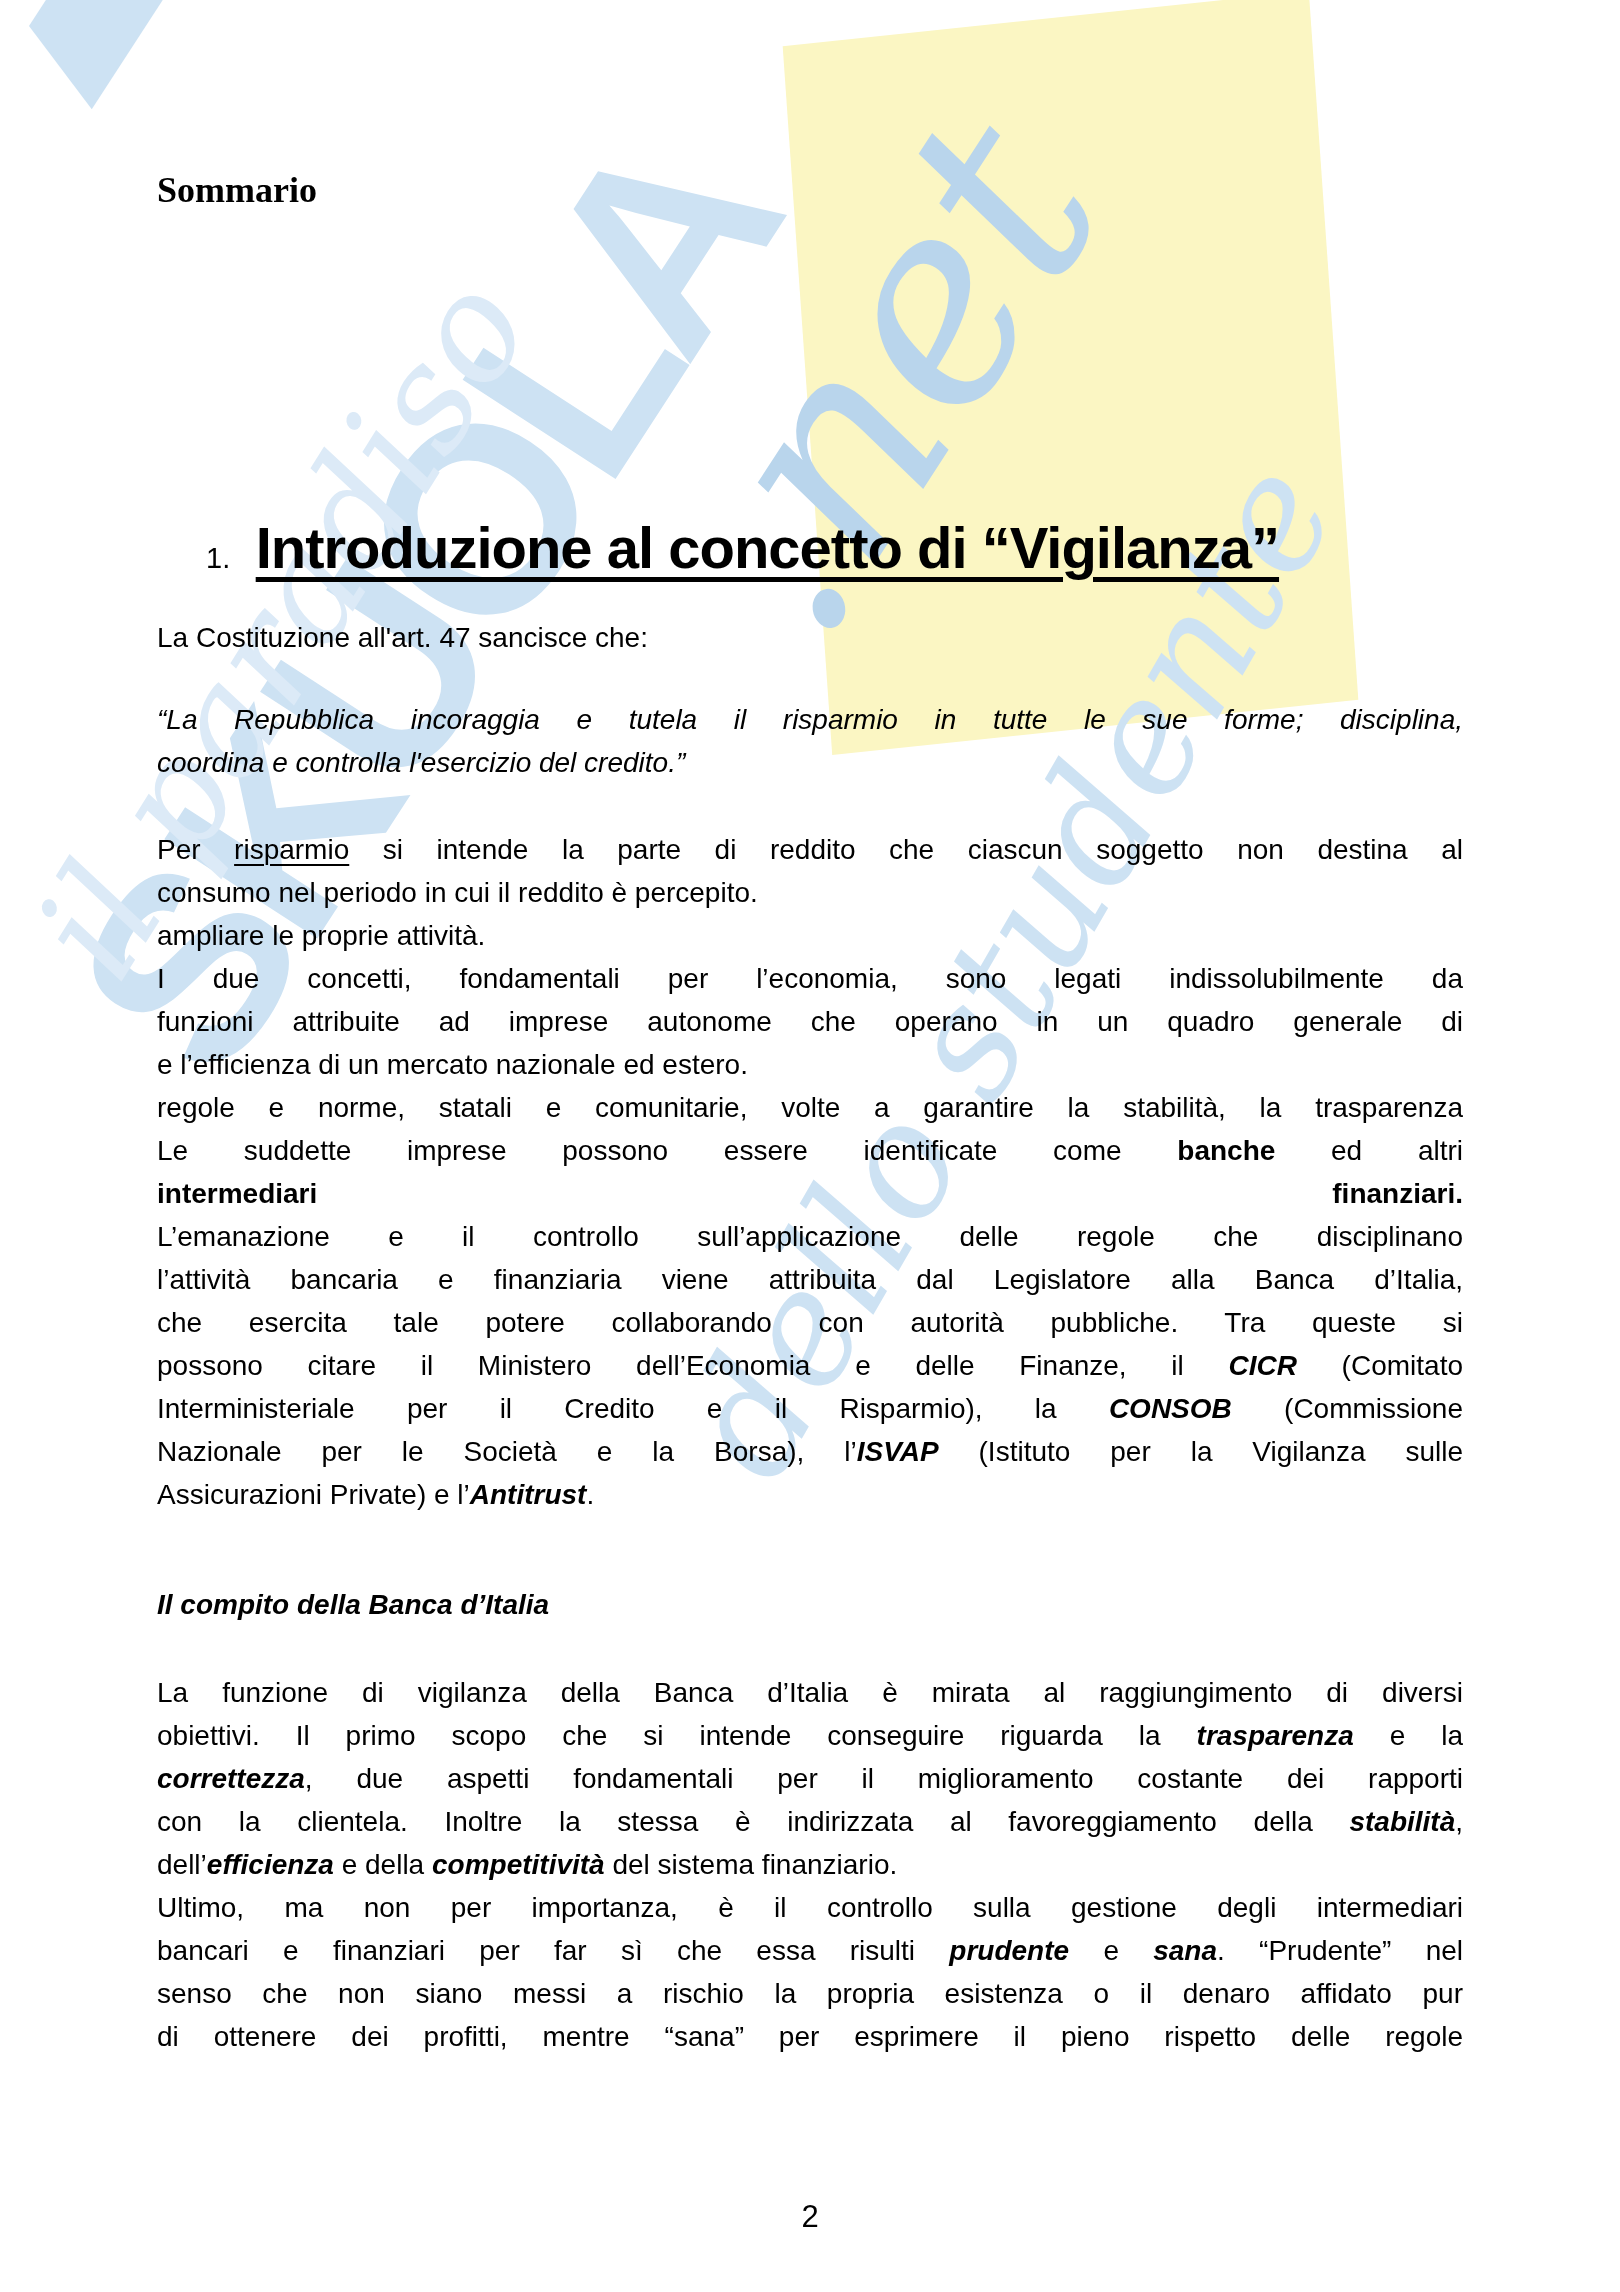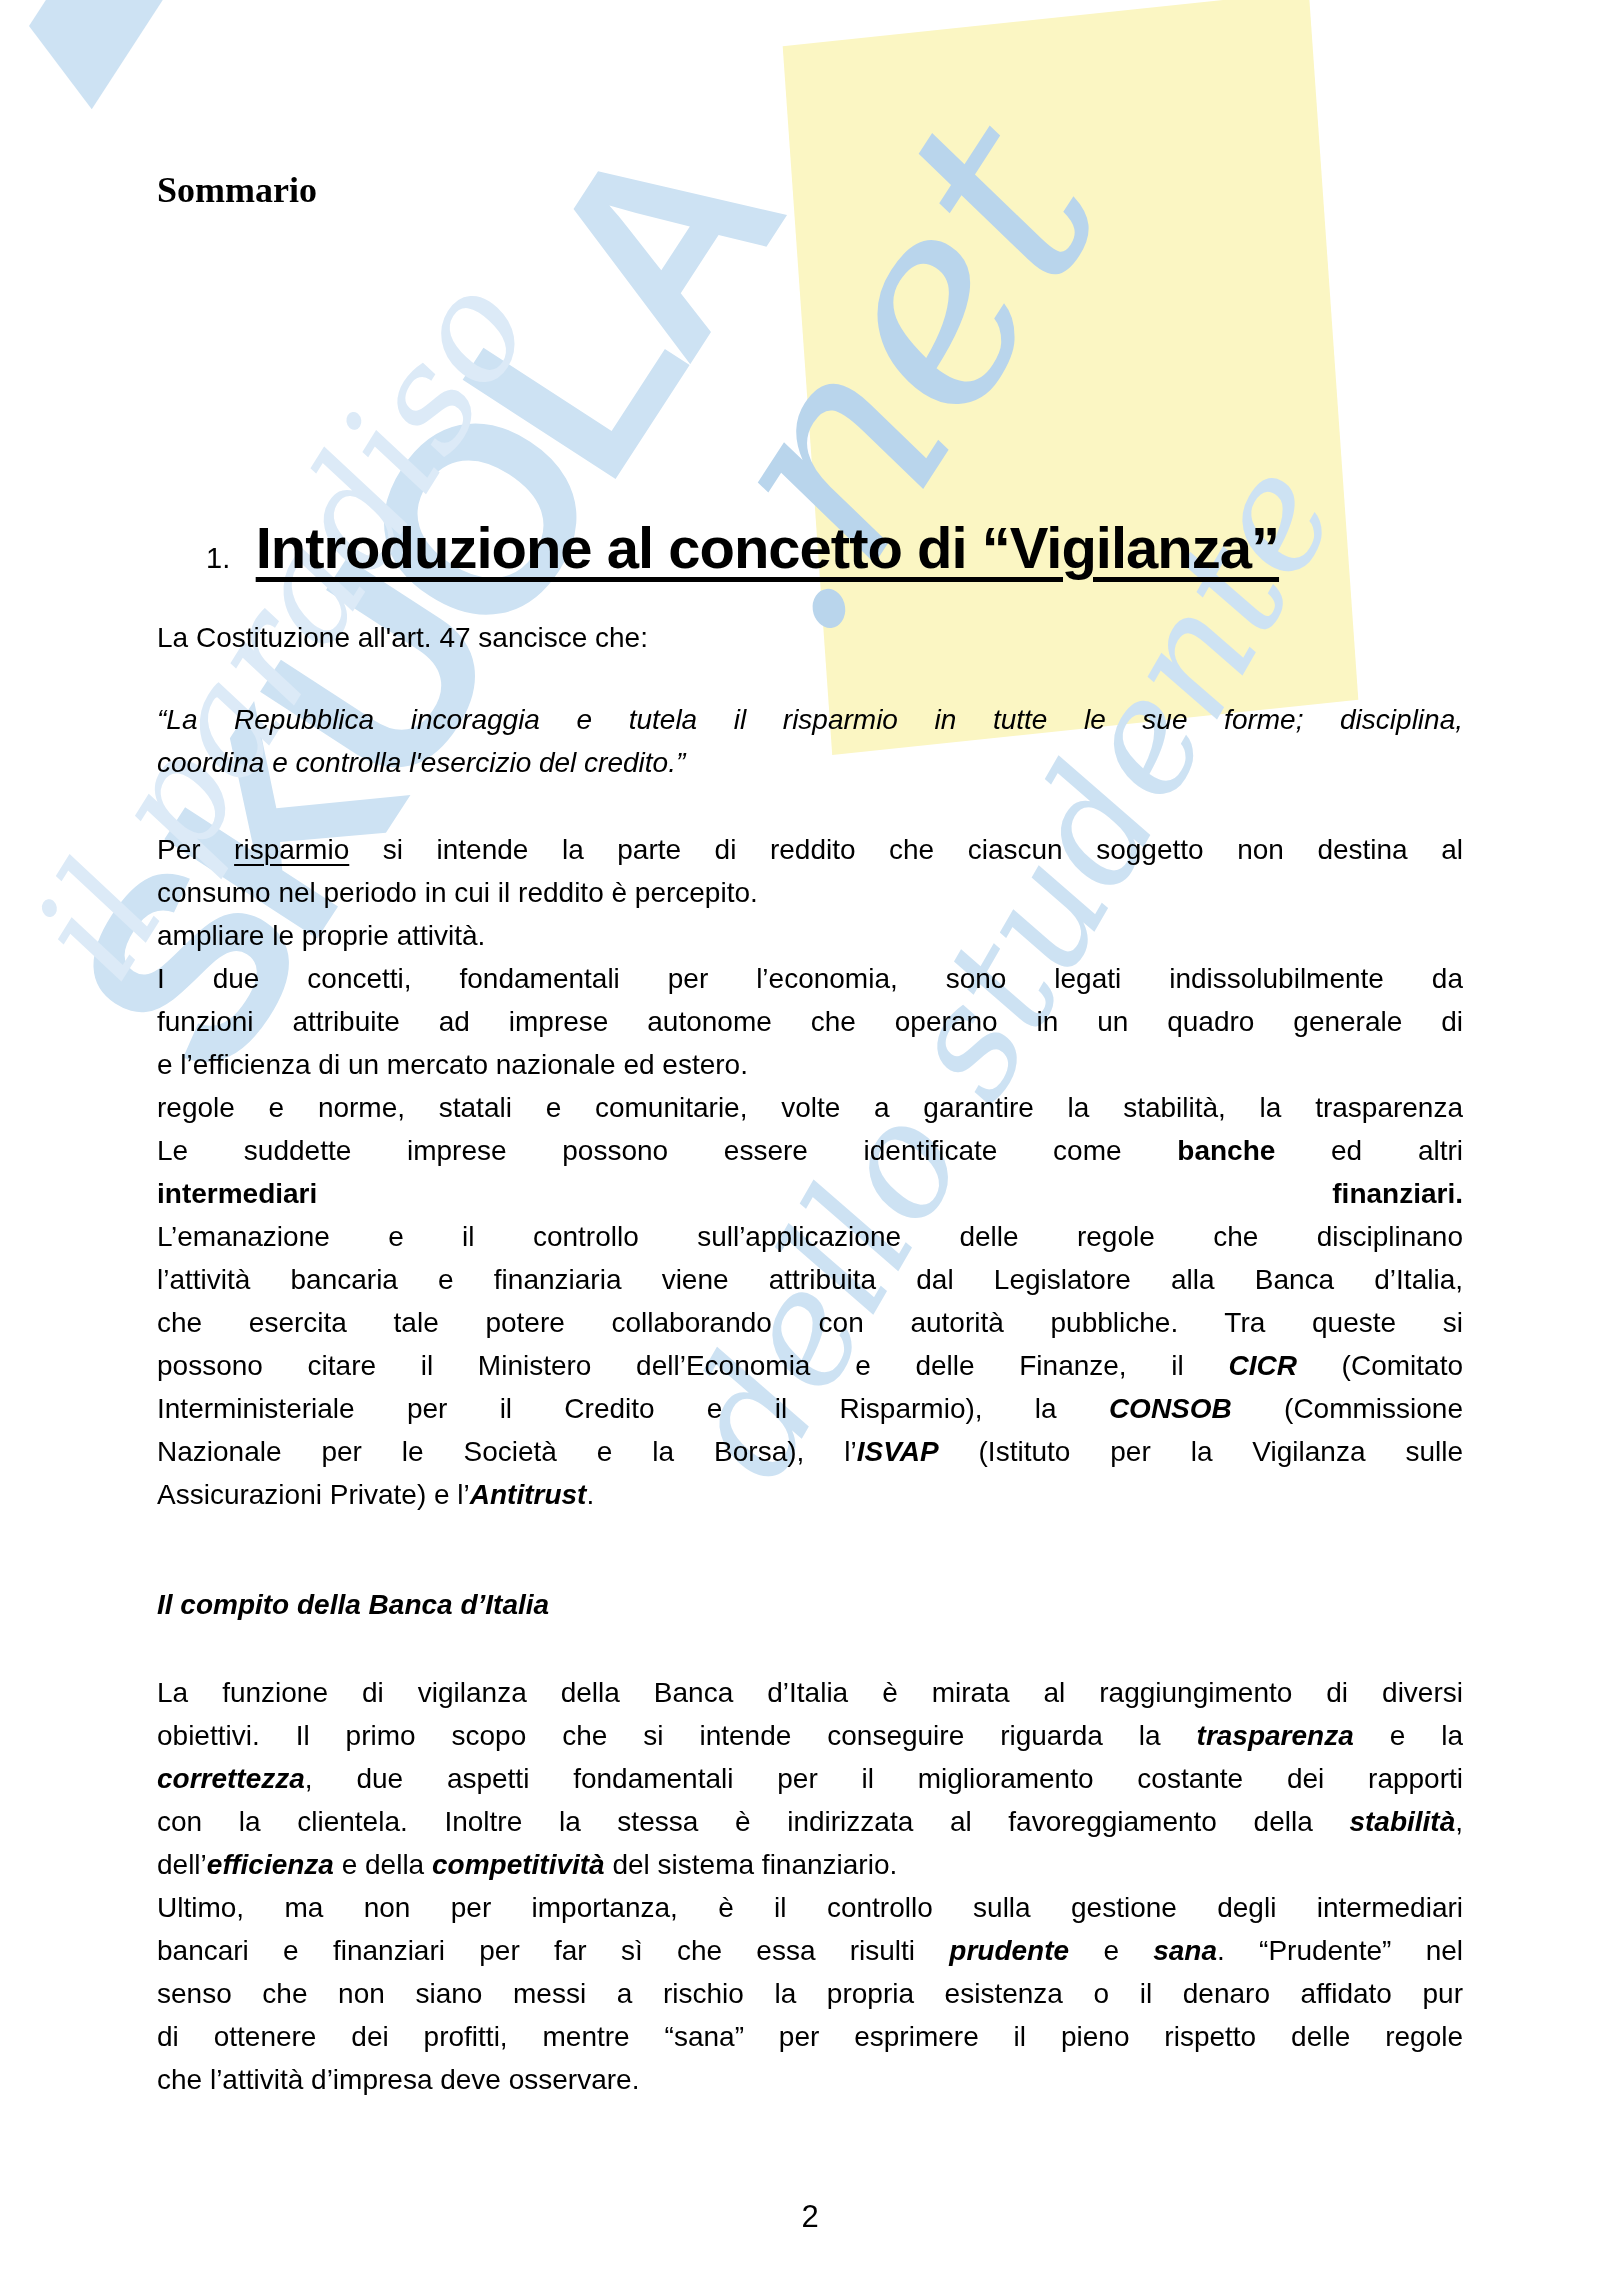--- a/index.html
+++ b/index.html
@@ -142,21 +142,20 @@
         <div class="block" style="top: 1671px;">
           <div class="line just"><span>La funzione di vigilanza della Banca d’Italia è mirata al raggiungimento di diversi</span></div>
           <div class="line just"><span>obiettivi. Il primo scopo che si intende conseguire riguarda la </span><span class="r-bi">trasparenza</span><span> e la</span></div>
           <div class="line just"><span class="r-bi">correttezza</span><span>, due aspetti fondamentali per il miglioramento costante dei rapporti</span></div>
           <div class="line just"><span>con la clientela. Inoltre la stessa è indirizzata al favoreggiamento della </span><span class="r-bi">stabilità</span><span>,</span></div>
           <div class="line left"><span>dell’</span><span class="r-bi">efficienza</span><span> e della </span><span class="r-bi">competitività</span><span> del sistema finanziario.</span></div>
           <div class="line just"><span>Ultimo, ma non per importanza, è il controllo sulla gestione degli intermediari</span></div>
           <div class="line just"><span>bancari e finanziari per far sì che essa risulti </span><span class="r-bi">prudente</span><span> e </span><span class="r-bi">sana</span><span>. “Prudente” nel</span></div>
           <div class="line just"><span>senso che non siano messi a rischio la propria esistenza o il denaro affidato pur</span></div>
           <div class="line just"><span>di ottenere dei profitti, mentre “sana” per esprimere il pieno rispetto delle regole</span></div>
-          <div class="line left"><span>che l’attività d’impresa deve osservare.</span></div>
         </div>
       </div>
 
     <div class="pagenum">2</div>
   </div>
 
 </div>
 
 
 </body></html>

